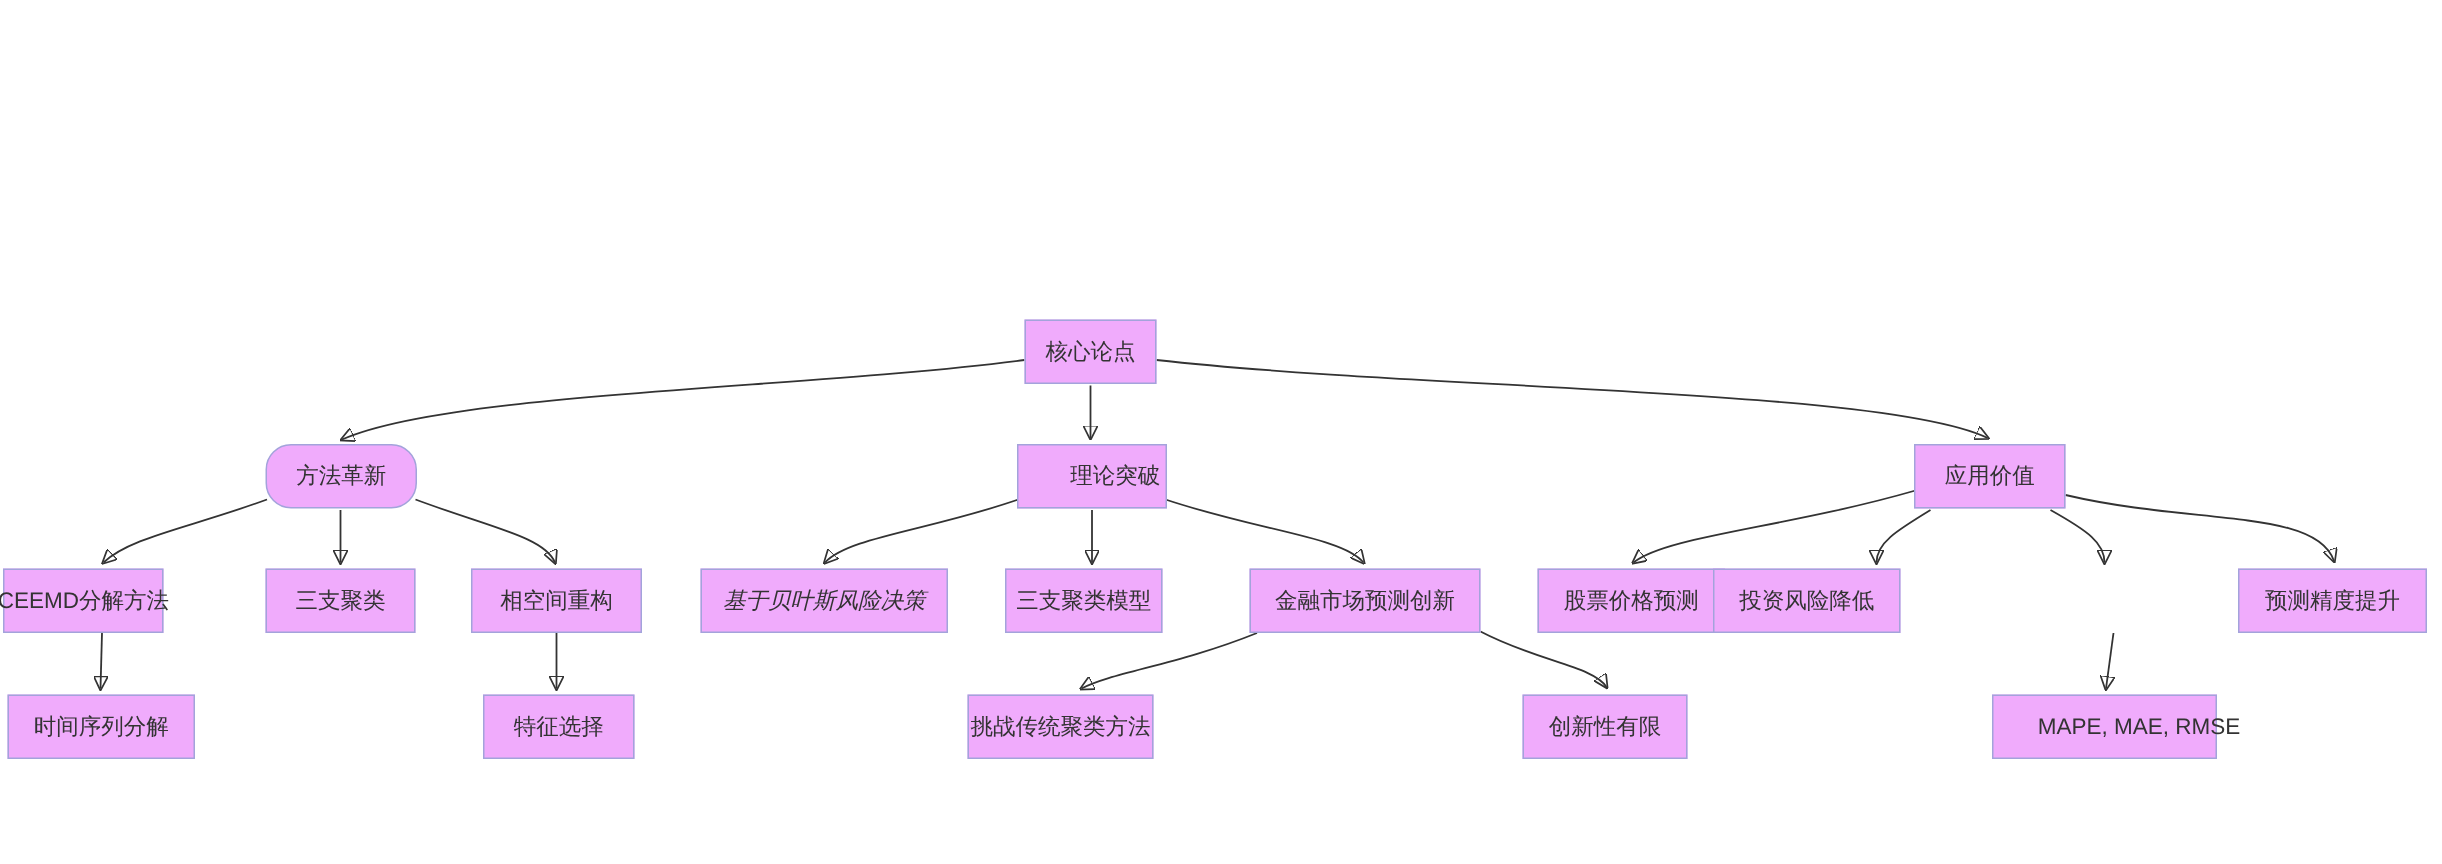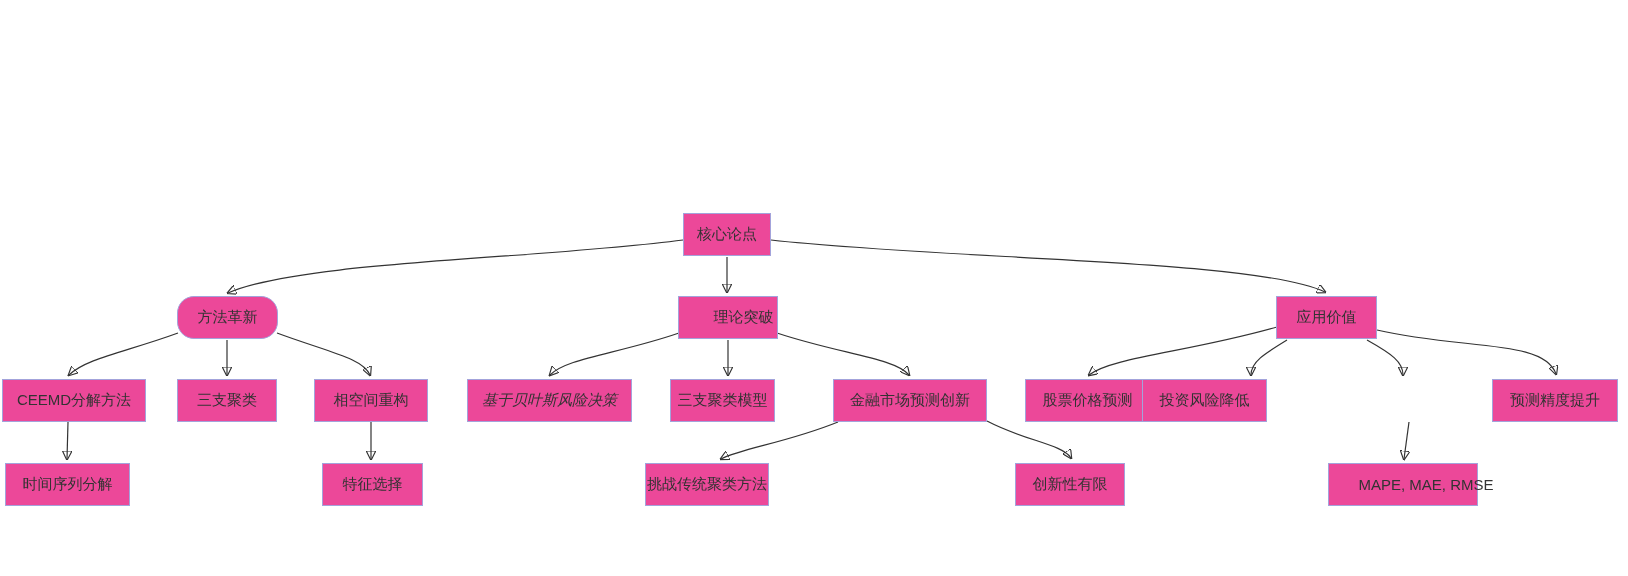--- a/index.html
+++ b/index.html
@@ -9,21 +9,21 @@
     background:#ffffff;
     font-family:"Liberation Sans","DejaVu Sans",sans-serif;
     overflow:hidden;
   }
   .edges{position:absolute;left:0;top:0;width:1628px;height:576px;}
   .edges path{stroke:#333333;stroke-width:1.2;fill:none;}
   .node{
     position:absolute;
     box-sizing:border-box;
     height:43px;
-    background:#ec4899;
+    background:#f0abfc;
     border:1px solid #A3A3DB;
     color:#333333;
     font-size:15px;
     display:flex;
     align-items:center;
     justify-content:center;
     text-align:center;
     white-space:nowrap;
   }
 </style>
@@ -57,21 +57,21 @@
     <path d="M 987 421 C 1025 441, 1062 444, 1071 458" marker-end="url(#arrow)"></path>
     <path d="M 1409 422 L 1404 459" marker-end="url(#arrow)"></path>
   </svg>
 
   <div class="node" style="left:683px;top:213px;width:88px;">核心论点</div>
 
   <div class="node" style="left:177px;top:296px;width:101px;border-radius:17px;">方法革新</div>
   <div class="node" style="left:678px;top:296px;width:100px;padding-left:31px;">理论突破</div>
   <div class="node" style="left:1276px;top:296px;width:101px;">应用价值</div>
 
-  <div class="node" style="left:2px;top:379px;width:144px;">CEEMD分解方法</div>
+  <div class="node" style="left:2px;top:379px;width:107px;">CEEMD分解方法</div>
   <div class="node" style="left:177px;top:379px;width:100px;">三支聚类</div>
   <div class="node" style="left:314px;top:379px;width:114px;">相空间重构</div>
   <div class="node" style="left:467px;top:379px;width:165px;font-style:italic;">基于贝叶斯风险决策</div>
   <div class="node" style="left:670px;top:379px;width:105px;">三支聚类模型</div>
   <div class="node" style="left:833px;top:379px;width:154px;">金融市场预测创新</div>
   <div class="node" style="left:1025px;top:379px;width:125px;">股票价格预测</div>
   <div class="node" style="left:1142px;top:379px;width:125px;">投资风险降低</div>
   <div class="node" style="left:1492px;top:379px;width:126px;">预测精度提升</div>
 
   <div class="node" style="left:5px;top:463px;width:125px;">时间序列分解</div>

